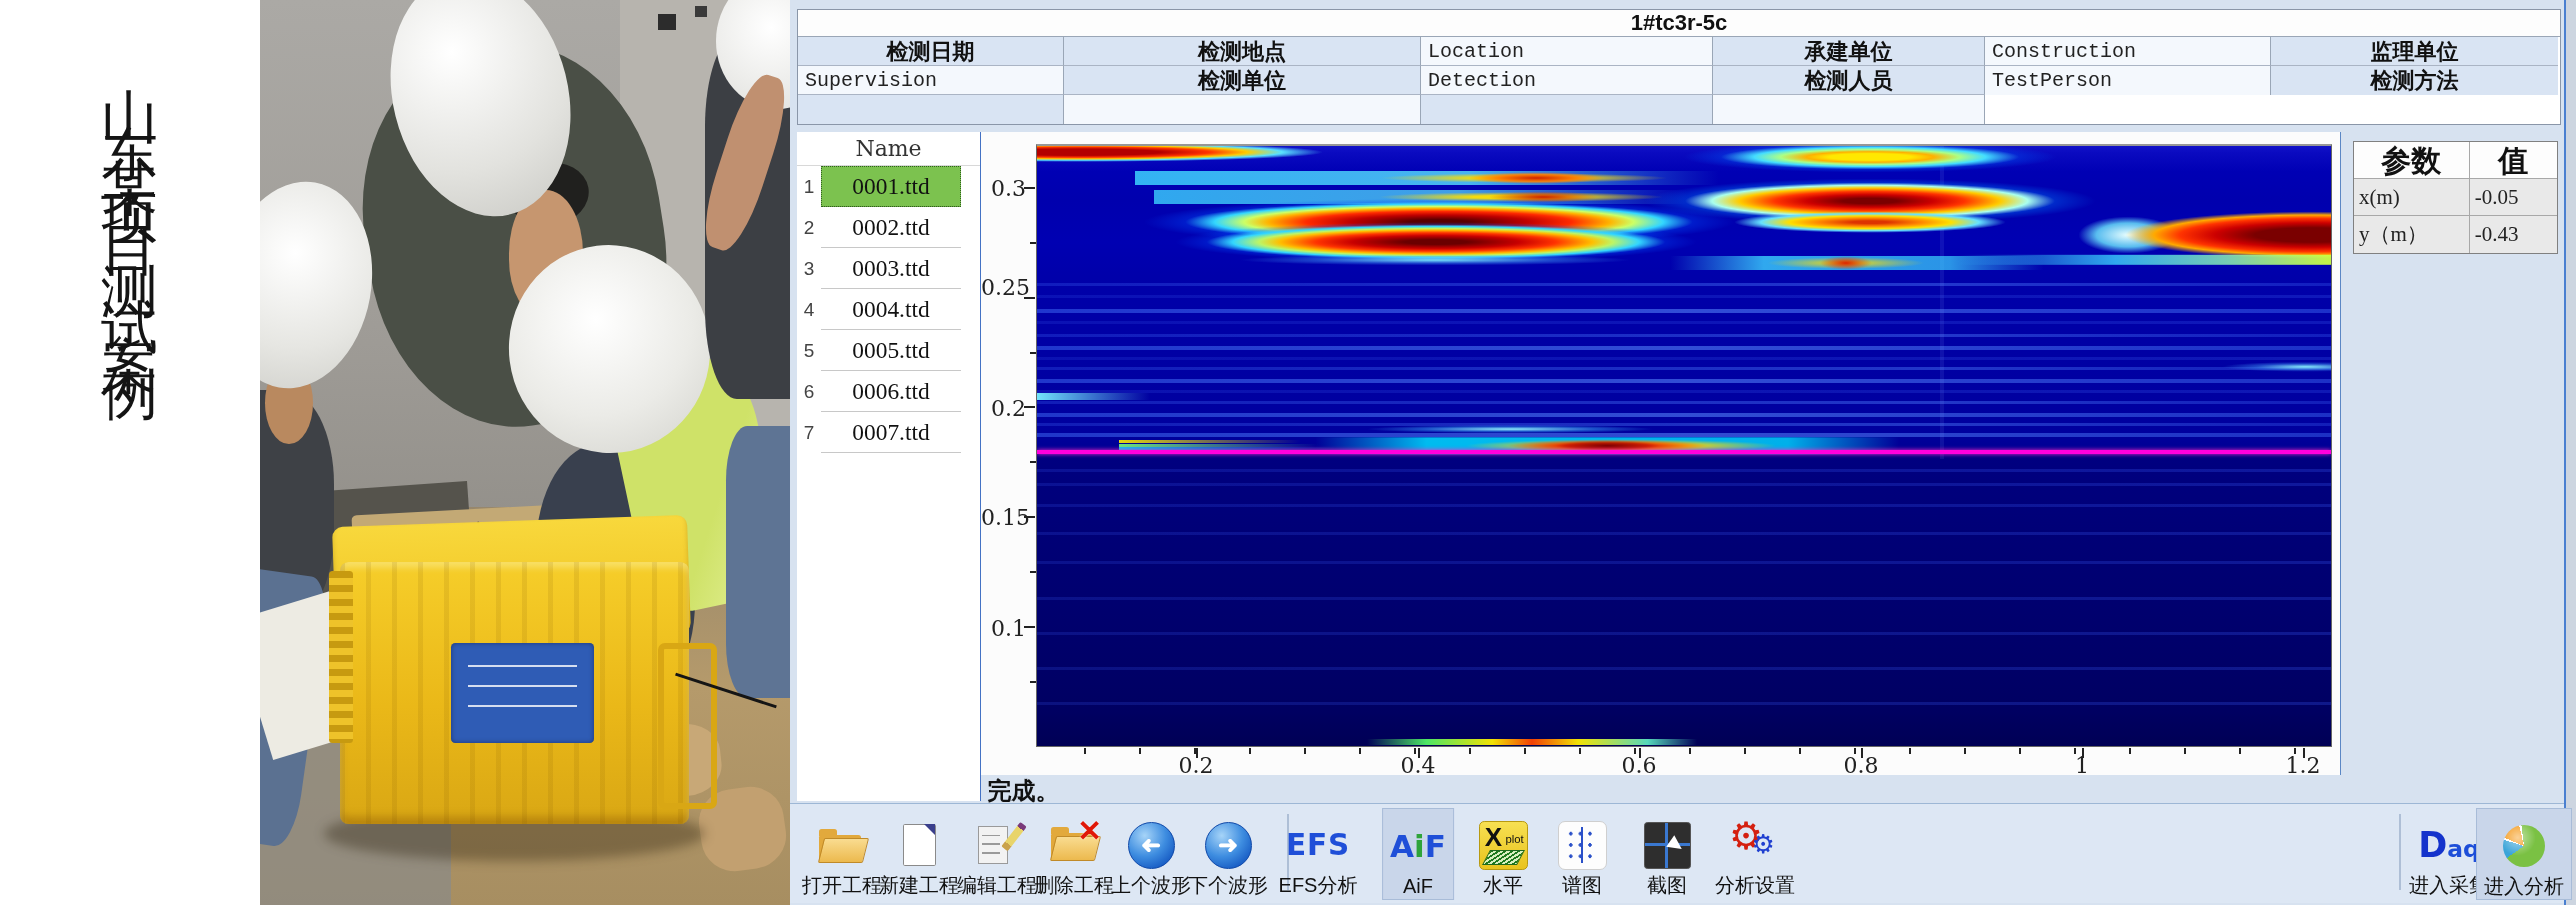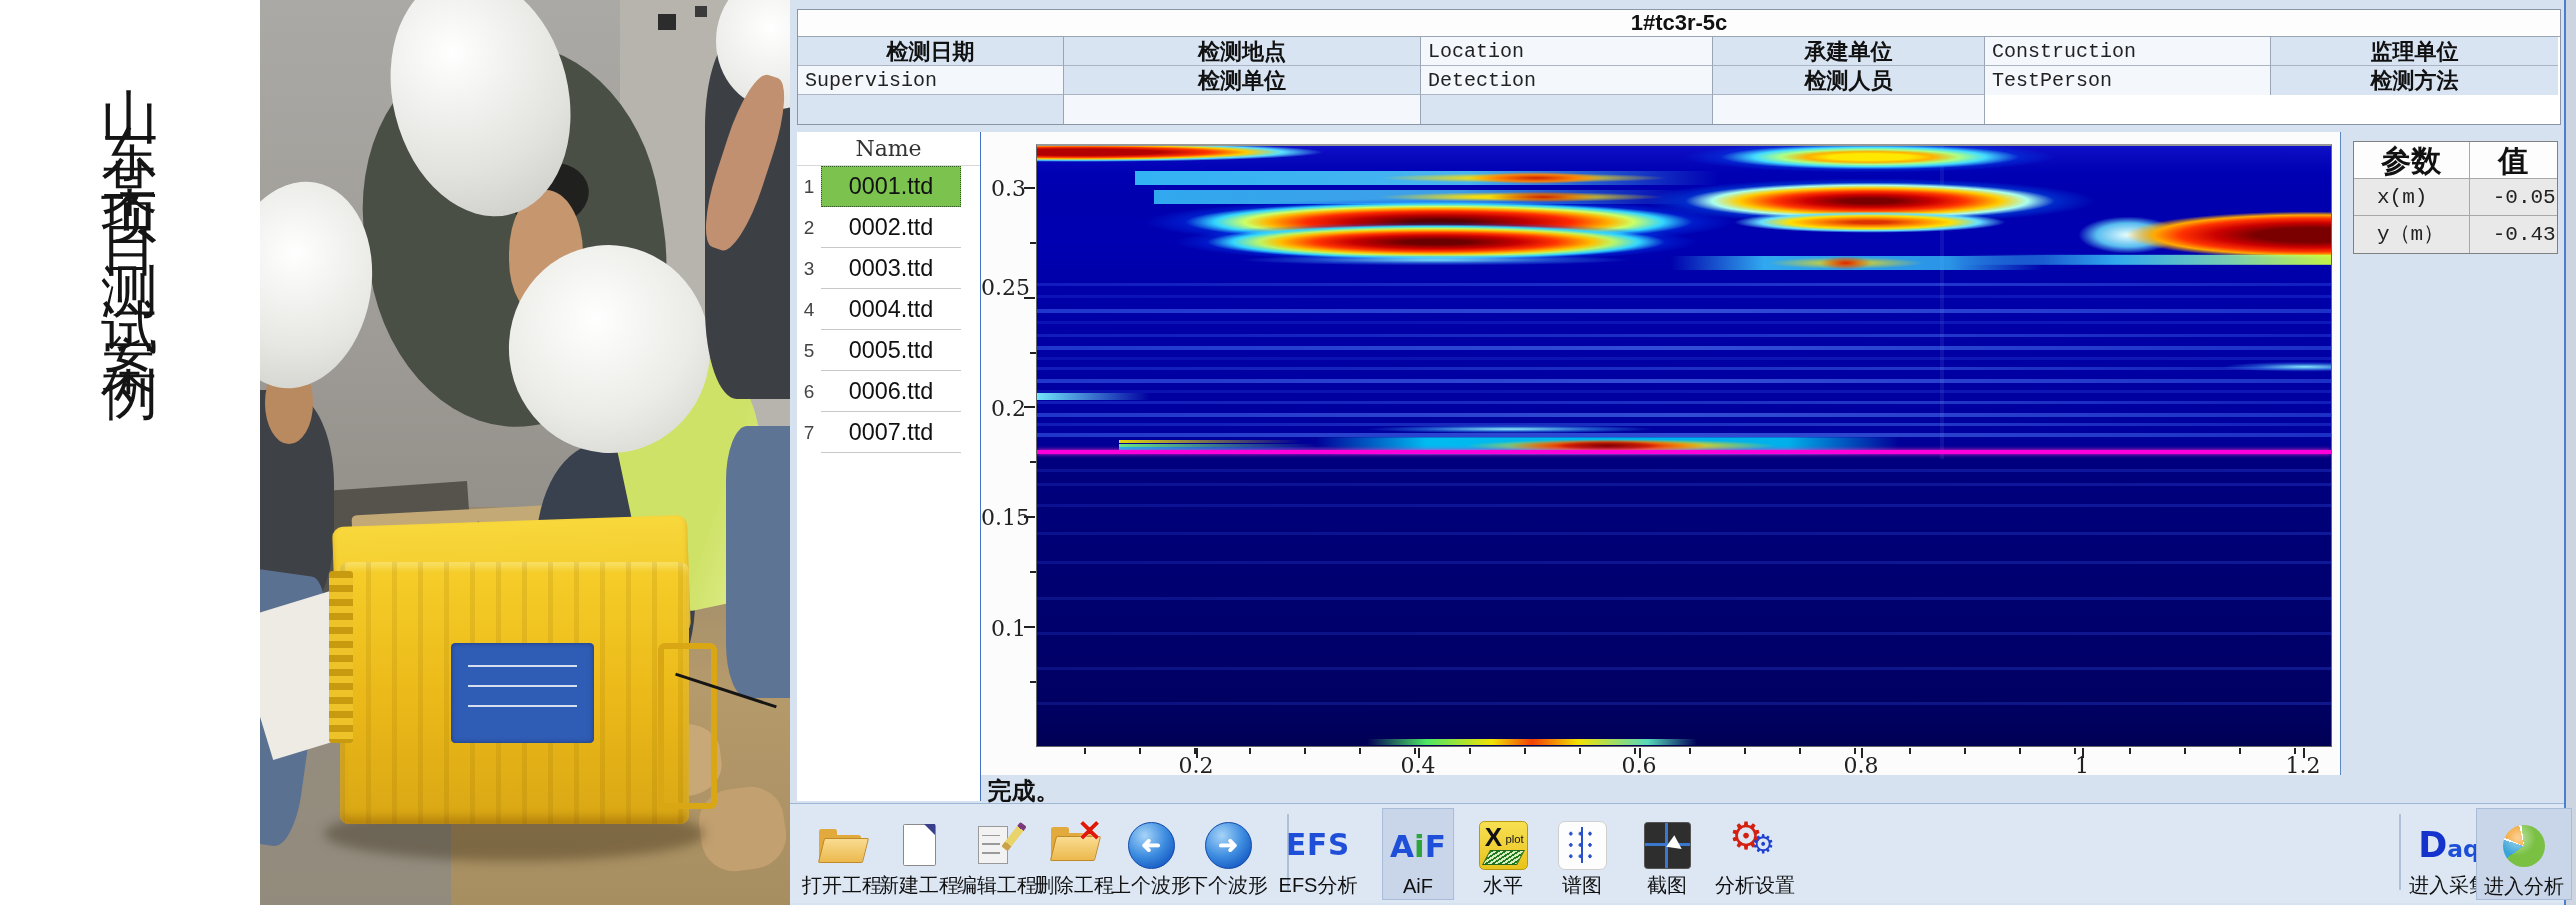--- a/index.html
+++ b/index.html
@@ -69,21 +69,21 @@
   .it-value{background:#f4f8fd;font-family:"Liberation Mono",monospace;font-size:20px;color:#222;padding-left:7px;text-align:left;}
   .it-value.gray{color:#777;}
   .it-grid .it-cell:nth-child(6n){border-right:none;}
   .it-grid .it-cell:nth-last-child(-n+6){border-bottom:none;}
 
   
   .file-panel{left:7px;top:132px;width:184px;height:669px;background:#ffffff;border-right:1.7px solid #4472c4;box-sizing:border-box;}
   .fl-header{height:33px;line-height:33px;text-align:center;font-family:"DejaVu Serif",serif;font-size:22px;color:#333;border-bottom:0.9px solid #d8d8d8;}
   .fl-row{height:41px;display:flex;align-items:stretch;}
   .fl-num{width:24px;text-align:center;line-height:41px;font-size:19px;color:#444;}
-  .fl-name{flex:1;margin-right:19px;border-bottom:0.9px solid #c8c8c8;text-align:center;line-height:40px;font-size:23.4px;color:#111;}
+  .fl-name{flex:1;margin-right:19px;border-bottom:0.9px solid #c8c8c8;text-align:center;line-height:40px;font-size:23.4px;color:#111;font-family:Liberation Serif, serif;}
   .fl-row.selected .fl-name{background:#7cc24f;outline:1.7px dotted #2f5f1f;outline-offset:-1.7px;border-bottom:0.9px solid #6aa83e;}
 
   
   .wave-panel{left:191px;top:132px;width:1360px;height:643px;background:#fcfcfc;border-right:1.7px solid #5b87c5;box-sizing:border-box;}
   .chart{left:55px;top:12px;width:1296px;height:603px;overflow:hidden;border:0.9px solid #666;border-top:2.6px solid #979797;box-sizing:border-box;
     background:linear-gradient(180deg,#1212c8 0px,#0a0ac0 7px,#0000b4 26px,#0000ae 54px,#0000b2 96px,#0000aa 130px,#0000a4 208px,#00009e 287px,#000092 305px,#000080 311px,#000076 391px,#00006c 486px,#000062 564px,#000054 603px);}
   .blob{position:absolute;transform:translate(-50%,-50%);}
   .streak{position:absolute;left:0;width:100%;}
   .s1{height:3.5px;background:linear-gradient(90deg,rgba(70,120,255,.45),rgba(90,140,255,.55) 50%,rgba(70,120,255,.4));}
   .s2{height:2.6px;background:linear-gradient(90deg,rgba(60,100,245,.28),rgba(80,130,255,.42) 70%,rgba(60,100,245,.3));}
@@ -91,21 +91,21 @@
   .ytick{position:absolute;background:#222;height:1.7px;}
   .xtick{position:absolute;background:#222;width:1.7px;}
   .ylab{position:absolute;left:0;width:45px;text-align:right;font-family:"DejaVu Serif",serif;font-size:22px;color:#222;}
   .xlab{position:absolute;transform:translateX(-50%);font-family:"DejaVu Serif",serif;font-size:22px;color:#222;top:621px;}
 
   
   .param-table{left:1563px;top:141px;width:203px;border:1.7px solid #808080;background:#fff;}
   .pt-row{display:grid;grid-template-columns:57% 43%;}
   .pt-cell{border-bottom:1.7px solid #a8a8a8;border-right:0.9px solid #a8a8a8;height:37px;line-height:37px;box-sizing:border-box;}
   .pt-head{font-weight:bold;font-size:30px;text-align:center;background:#fdfdfd;color:#111;}
-  .pt-data{background:#e9e9e9;font-family:Liberation Mono, monospace;font-size:21px;color:#222;padding-left:23px;}
+  .pt-data{background:#e9e9e9;font-family:Liberation Serif, serif;font-size:21px;color:#222;padding-left:5px;}
   .pt-row .pt-cell:last-child{border-right:none;}
   .pt-row:last-child .pt-cell{border-bottom:none;}
 
   
   .statusbar{left:194px;top:775px;width:1578px;height:28px;}
   .status-text{position:absolute;left:3.5px;top:0;font-size:24px;font-weight:bold;color:#111;}
   .toolbar{left:0;top:803px;width:1774px;height:100px;background:#dde7f4;border-top:1.7px solid #9db7d5;box-sizing:border-box;}
   .tb-btn{position:absolute;top:4.3px;height:90px;transform:translateX(-50%);display:flex;flex-direction:column;align-items:center;justify-content:flex-end;padding:0 7px;}
   .tb-btn.selected{background:#c9d6ea;border:0.9px solid #a8bcd8;}
   .tb-label{font-size:20px;color:#111;white-space:nowrap;line-height:26px;}

